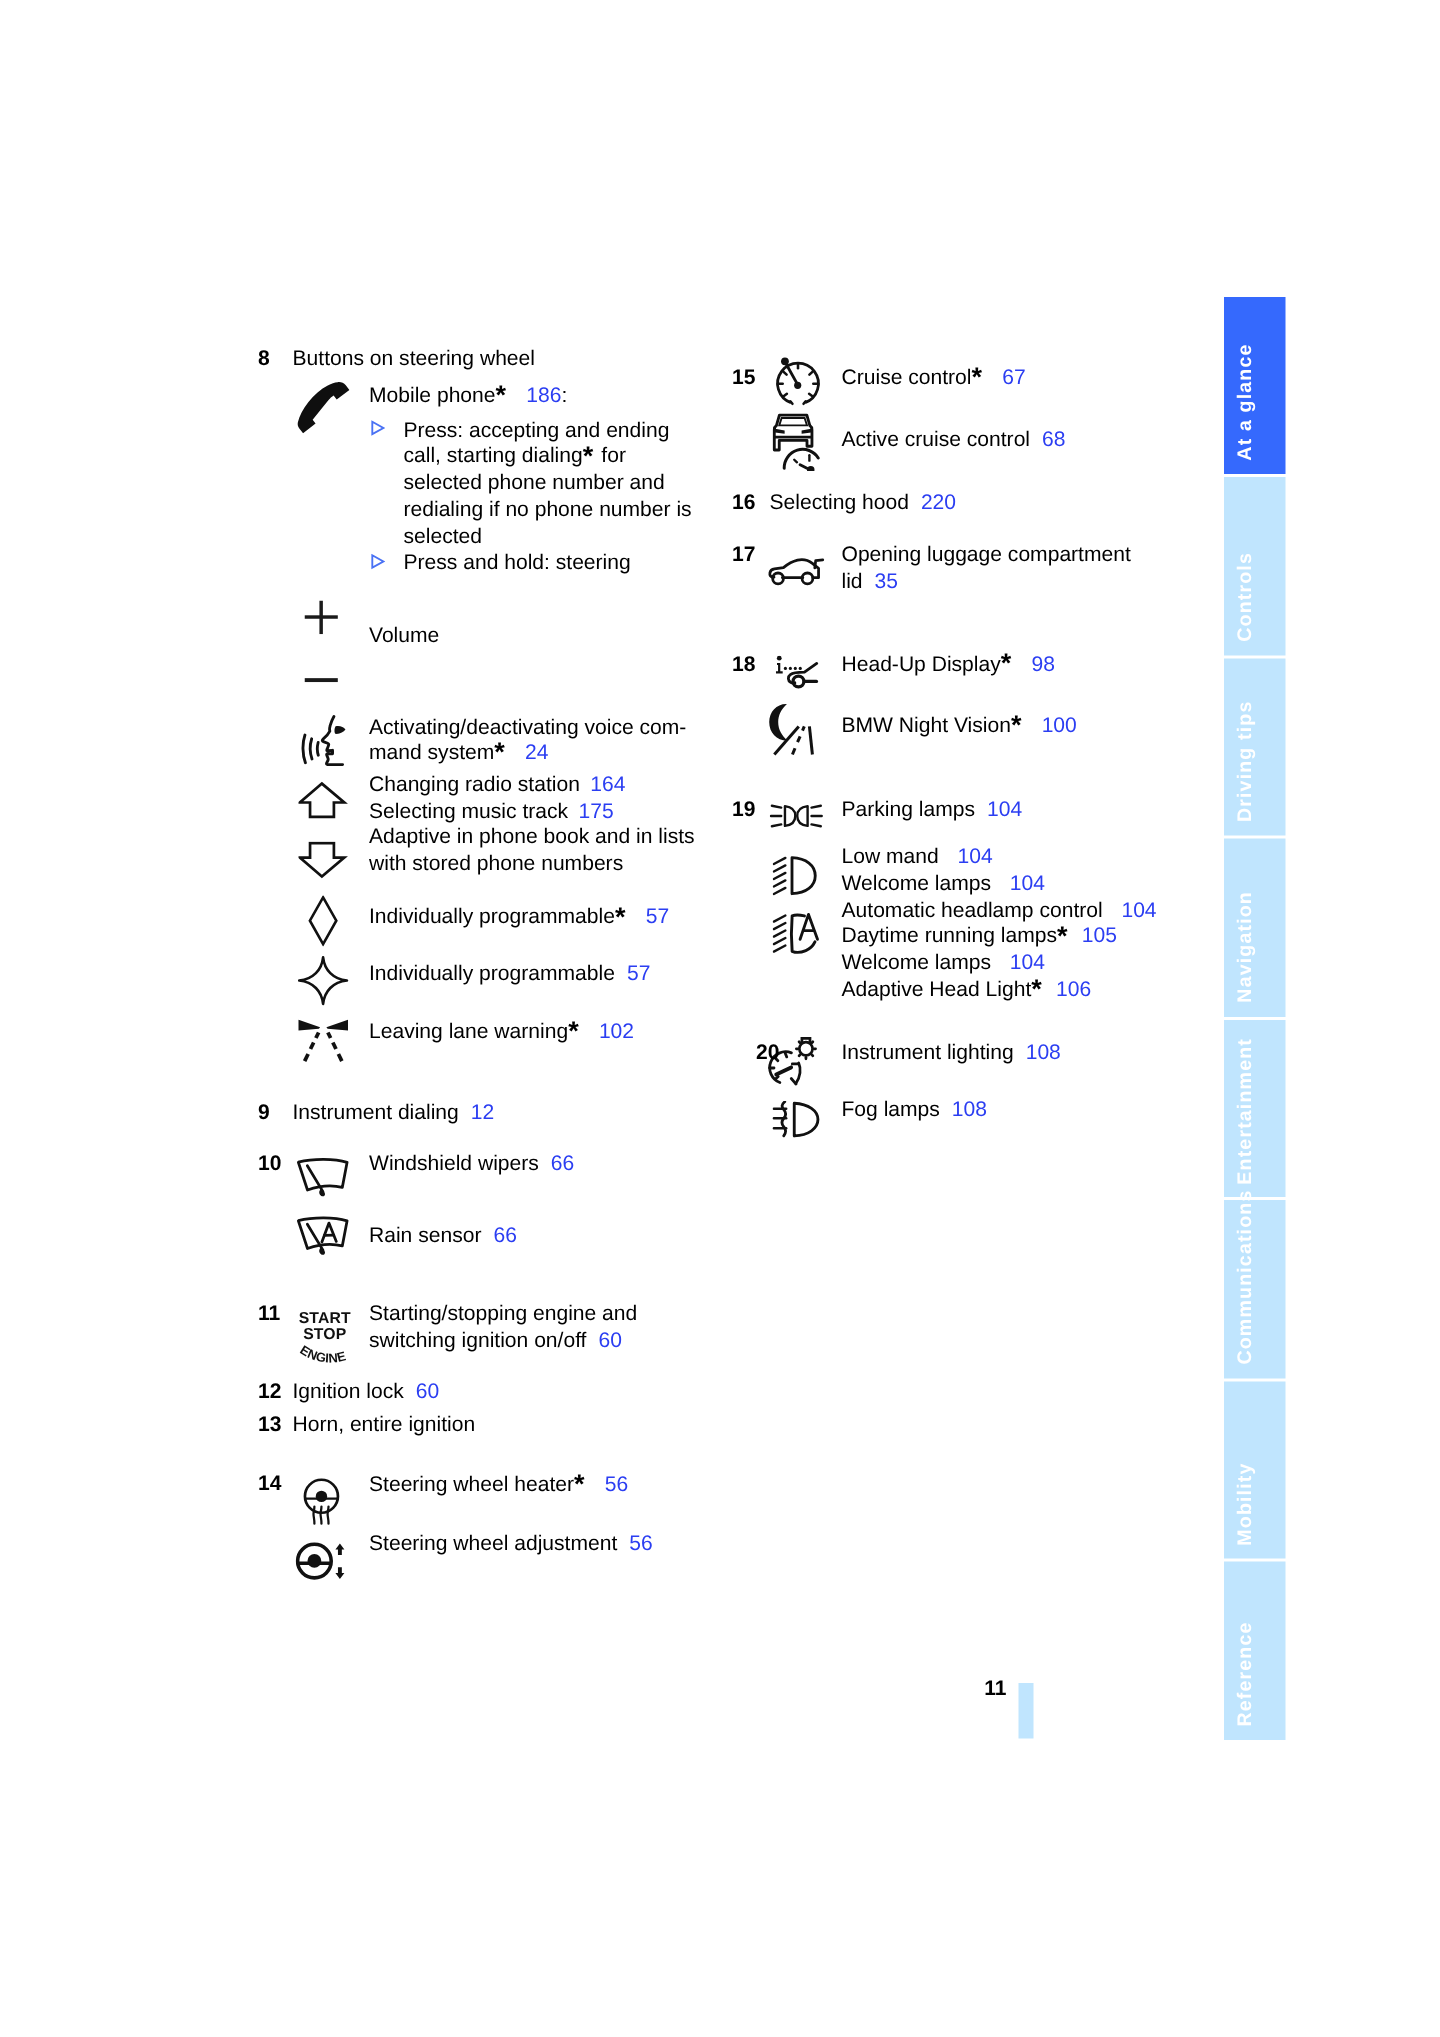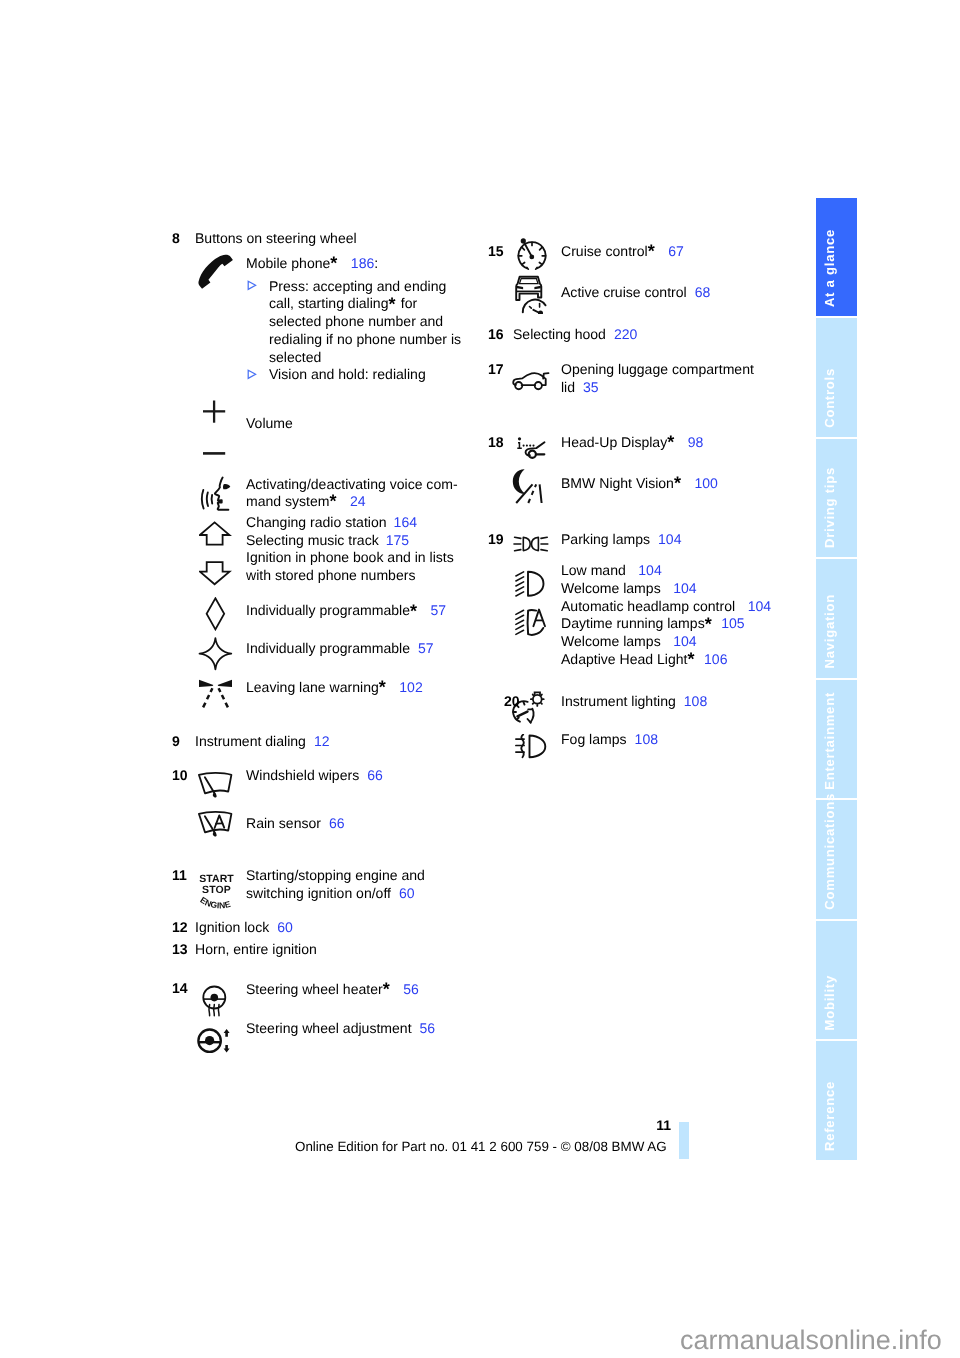--- a/index.html
+++ b/index.html
@@ -238,42 +238,42 @@
           <span style="display:block">selected phone number and</span>
           <span style="display:block">redialing if no phone number is</span>
           <span style="display:block">selected</span>
         </span>
     </div>
 
     <div class="row" style="top:136px">
       <span class="tri" style="position:absolute;left:74.5px;top:2.5px"><svg width="10" height="11" viewBox="0 0 10 11">
             <path d="M1.2 1.2 L8.6 5.3 L1.2 9.4 Z" fill="none" stroke="#4a72f4" stroke-width="1.25" stroke-linejoin="miter"></path>
           </svg></span>
-      <span class="lbl" style="left:97px;top:0;white-space:nowrap">Vision and hold: redialing</span>
+      <span class="lbl" style="left:97px;top:0;white-space:nowrap">Press and hold: steering</span>
     </div>
 
     <div class="row" style="top:185px">
       <span class="lbl" style="left:74px;top:0">Volume</span>
     </div>
 
     <div class="row" style="top:245.8px">
       <span class="lbl" style="left:74px;top:0;white-space:nowrap">Activating/deactivating voice com-</span>
     </div>
     <div class="row" style="top:263.2px">
       <span class="lbl" style="left:74px;top:0;white-space:nowrap"><span>mand system</span><span class="st">*</span><span class="pg" style="padding-left:12px">24</span></span>
     </div>
 
     <div class="row" style="top:284.4px">
       <span class="lbl" style="left:74px;top:0;white-space:nowrap"><span>Changing radio station</span><span class="pg" style="padding-left:7px">164</span></span>
     </div>
     <div class="row" style="top:301.9px">
       <span class="lbl" style="left:74px;top:0;white-space:nowrap"><span>Selecting music track</span><span class="pg" style="padding-left:7px">175</span></span>
     </div>
     <div class="row" style="top:319.4px">
-      <span class="lbl" style="left:74px;top:0;white-space:nowrap">Ignition in phone book and in lists</span>
+      <span class="lbl" style="left:74px;top:0;white-space:nowrap">Adaptive in phone book and in lists</span>
     </div>
     <div class="row" style="top:337.2px">
       <span class="lbl" style="left:74px;top:0;white-space:nowrap">with stored phone numbers</span>
     </div>
 
     <div class="row" style="top:372.4px">
       <span class="lbl" style="left:74px;top:0;white-space:nowrap"><span>Individually programmable</span><span class="st">*</span><span class="pg" style="padding-left:12px">57</span></span>
     </div>
     <div class="row" style="top:410.1px">
       <span class="lbl" style="left:74px;top:0;white-space:nowrap"><span>Individually programmable</span><span class="pg" style="padding-left:8px">57</span></span>
@@ -534,17 +534,15 @@
     <div class="row" style="top:463px">
       <span class="lbl" style="left:73px;top:0;white-space:nowrap"><span>Instrument lighting</span><span class="pg" style="padding-left:8px">108</span></span>
     </div>
     <div class="row" style="top:501.3px">
       <span class="lbl" style="left:73px;top:0;white-space:nowrap"><span>Fog lamps</span><span class="pg" style="padding-left:8px">108</span></span>
     </div>
   </div>
 
   <div class="footer">
     <div class="pgno">11</div>
-    <div class="fline">Online Edition for Part no. 01 41 2 600 759 - © 08/08 BMW AG</div>
   </div>
   <div class="fbar"></div>
-  <div class="wm">carmanualsonline.info</div>
 </div>
 
 </body></html>

